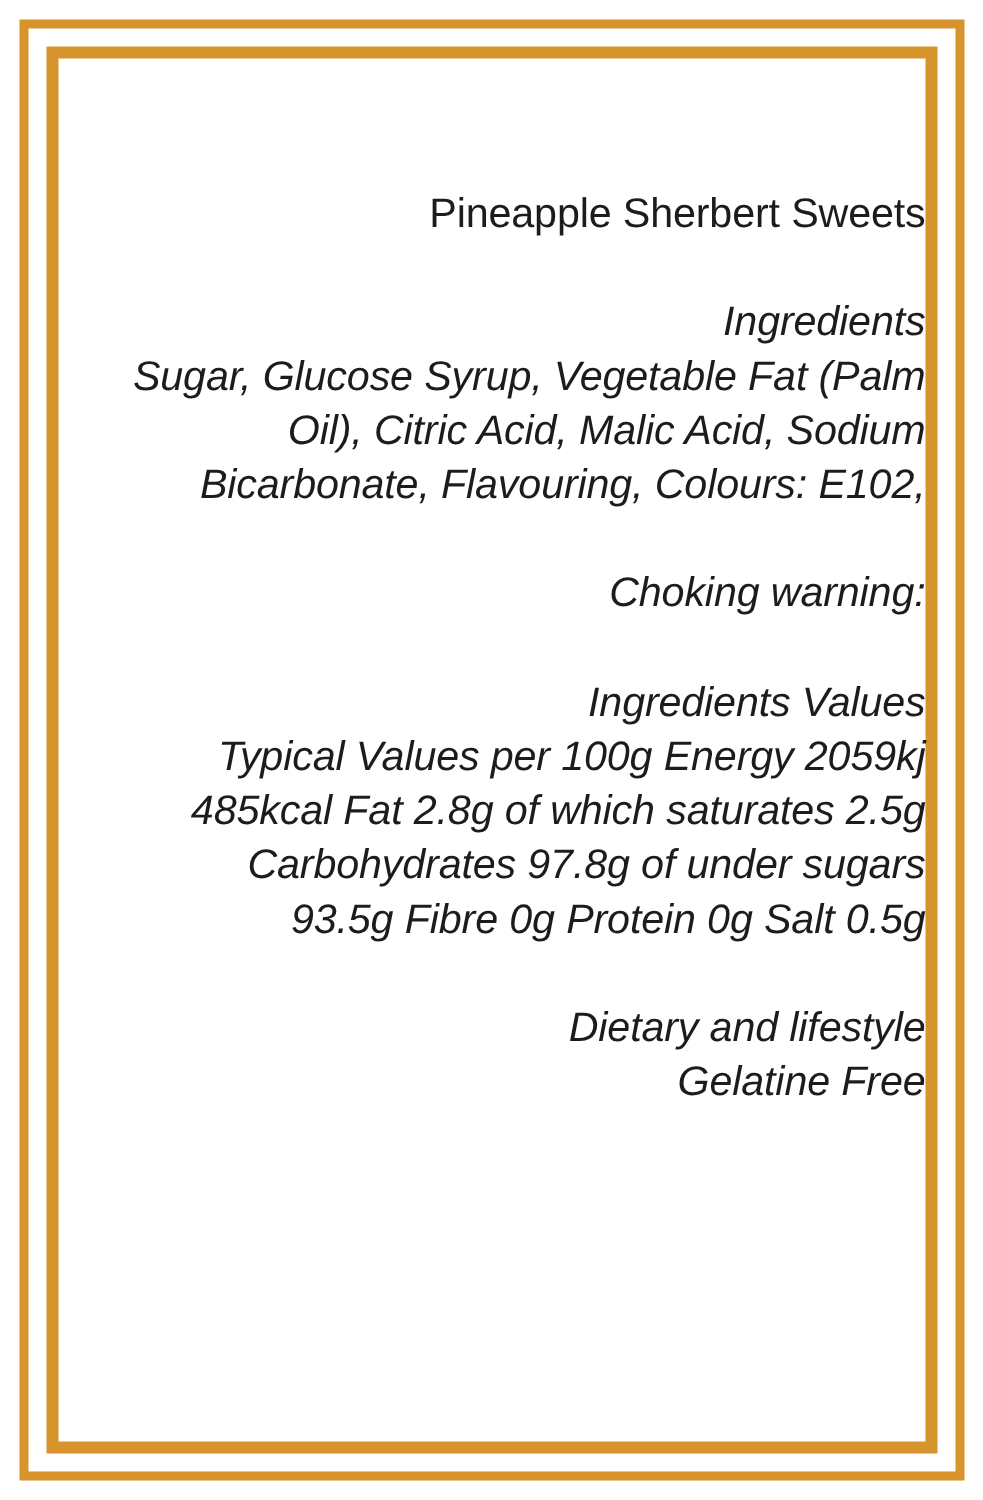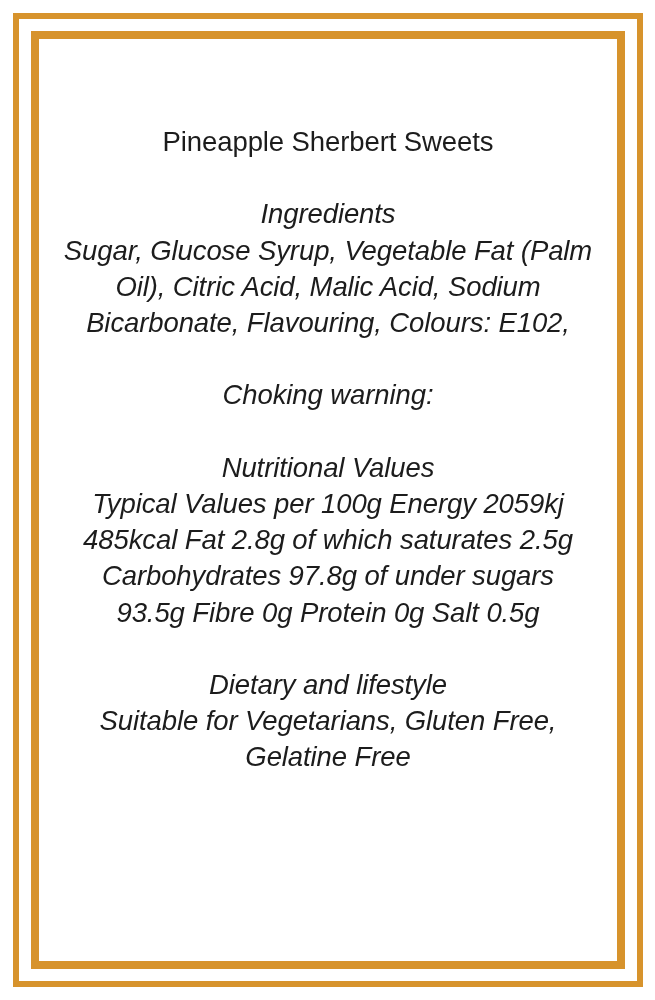--- a/index.html
+++ b/index.html
@@ -24,21 +24,21 @@
   }
   .inner-frame {
     position: absolute;
     left: 12px; top: 12px; right: 12px; bottom: 12px;
     border: 8px solid var(--border-color);
   }
   .content {
     position: absolute;
     inset: 0;
     padding-top: 85px;
-    text-align: center;
+    text-align: right;
     font-size: 27.5px;
     line-height: 36.2px;
     letter-spacing: -0.1px;
   }
   .section { margin: 0; }
   .section + .section { margin-top: 36.2px; font-style: italic; }
   .line { display: block; white-space: nowrap; }
 </style>
 </head>
 <body>
@@ -56,28 +56,27 @@
         <span class="line">Sugar, Glucose Syrup, Vegetable Fat (Palm</span>
         <span class="line">Oil), Citric Acid, Malic Acid, Sodium</span>
         <span class="line">Bicarbonate, Flavouring, Colours: E102,</span>
       </div>
 
       <div class="section">
         <span class="line">Choking warning:</span>
       </div>
 
       <div class="section">
-        <span class="line">Nutritional Values</span>
+        <span class="line">Ingredients Values</span>
         <span class="line">Typical Values per 100g Energy 2059kj</span>
         <span class="line">485kcal Fat 2.8g of which saturates 2.5g</span>
         <span class="line">Carbohydrates 97.8g of under sugars</span>
         <span class="line">93.5g Fibre 0g Protein 0g Salt 0.5g</span>
       </div>
 
       <div class="section">
         <span class="line">Dietary and lifestyle</span>
-        <span class="line">Suitable for Vegetarians, Gluten Free,</span>
         <span class="line">Gelatine Free</span>
       </div>
 
     </div>
   </div>
 </div>
 
 </body></html>

